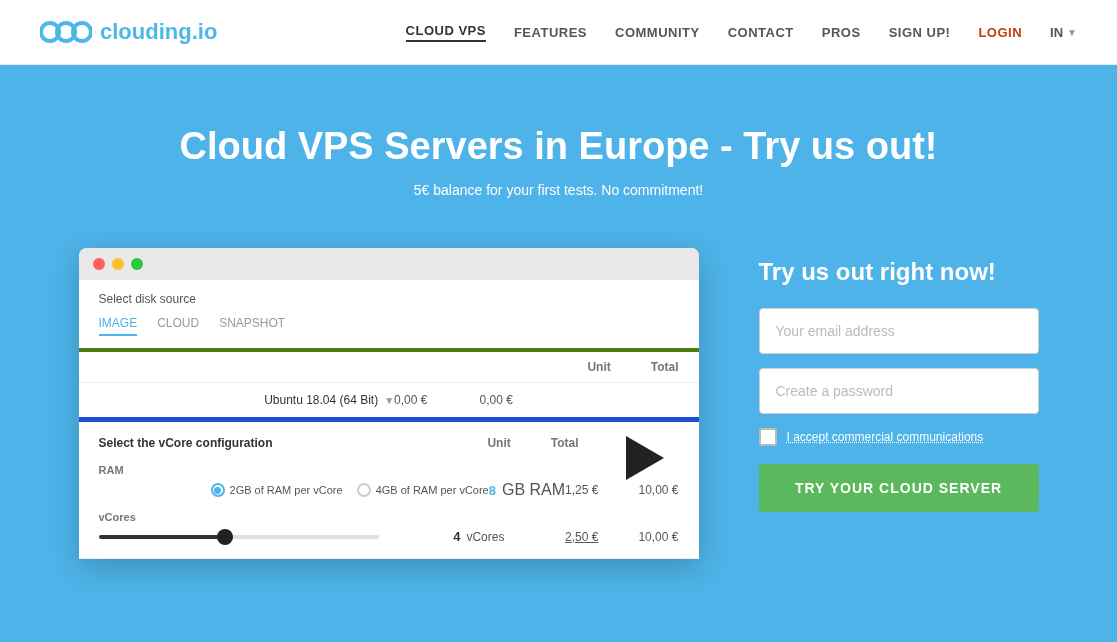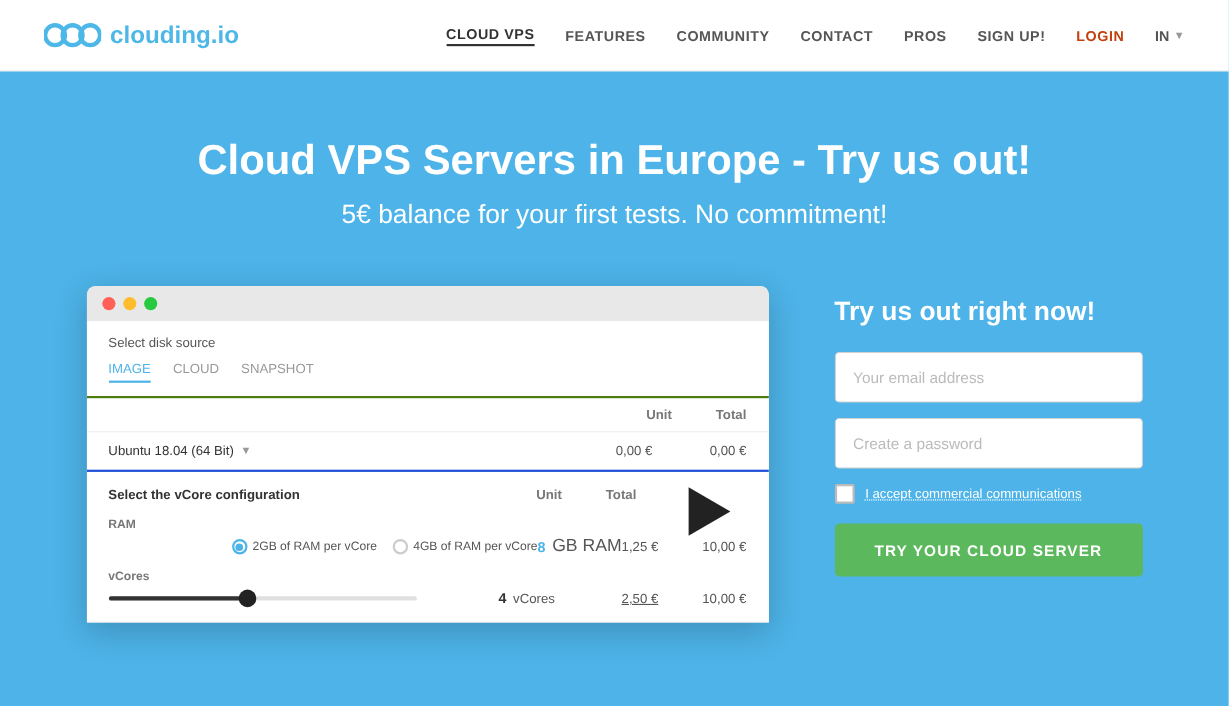--- a/index.html
+++ b/index.html
@@ -80,21 +80,21 @@
     }
     .hero-title {
       color: #fff;
       font-size: 38px;
       font-weight: 700;
       text-align: center;
       margin-bottom: 14px;
     }
     .hero-subtitle {
       color: #fff;
-      font-size: 24px;
+      font-size: 14px;
       text-align: center;
       margin-bottom: 50px;
       font-weight: 400;
     }
     .hero-content {
       display: flex;
       align-items: flex-start;
       gap: 60px;
       justify-content: center;
     }
@@ -308,38 +308,38 @@
   <div class="hero-content">
 
     <div class="mock-app">
       <div class="mock-titlebar">
         <div class="dot dot-red"></div>
         <div class="dot dot-yellow"></div>
         <div class="dot dot-green"></div>
       </div>
       <div class="mock-body">
 
-        <div style="padding: 12px 9px 0 20px; border-bottom: 2px solid #4d7c0f;">
+        <div style="padding: 12px 9px 0 20px; border-bottom: 4px solid #4d7c0f;">
           <div class="mock-label">Select disk source</div>
           <div class="mock-tabs">
             <div class="mock-tab active">IMAGE</div>
             <div class="mock-tab">CLOUD</div>
             <div class="mock-tab">SNAPSHOT</div>
           </div>
         </div>
 
         <div style="display:flex; justify-content:space-between; padding: 8px 20px; border-bottom: 1px solid #eee;">
           <div style="flex:1;"></div>
           <div style="display:flex; gap:40px;">
             <span style="font-size:12px; color:#777; font-weight:600;">Unit</span>
             <span style="font-size:12px; color:#777; font-weight:600;">Total</span>
           </div>
         </div>
 
-        <div style="display:flex; justify-content:space-between; align-items:center; padding:10px 20px; border-bottom: 2px solid #1d4ed8;">
+        <div style="display:flex; justify-content:center; align-items:center; padding:10px 20px; border-bottom: 5px solid #1d4ed8;">
           <div style="display:flex; align-items:center; gap:6px;">
             <span style="font-size:12px; color:#333;">Ubuntu 18.04 (64 Bit)</span>
             <span style="font-size:10px; color:#999;">▼</span>
           </div>
           <div style="display:flex; gap:52px;">
             <span style="font-size:12px; color:#555;">0,00 €</span>
             <span style="font-size:12px; color:#555;">0,00 €</span>
           </div>
         </div>
 

